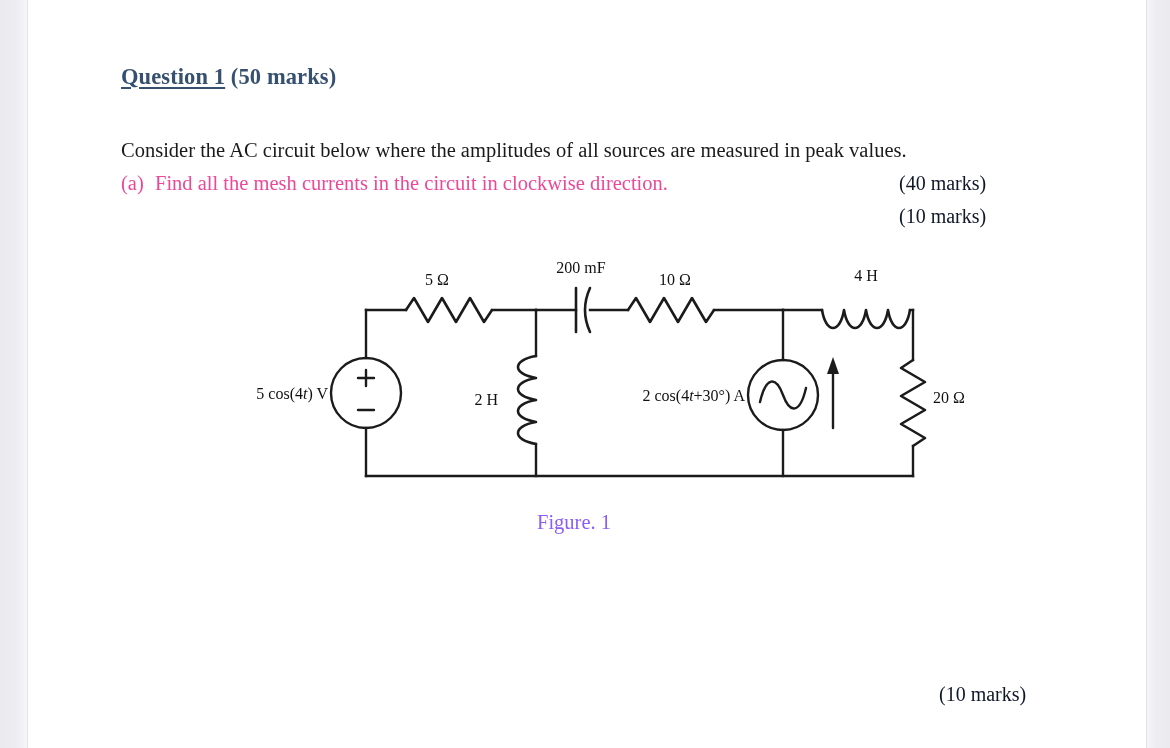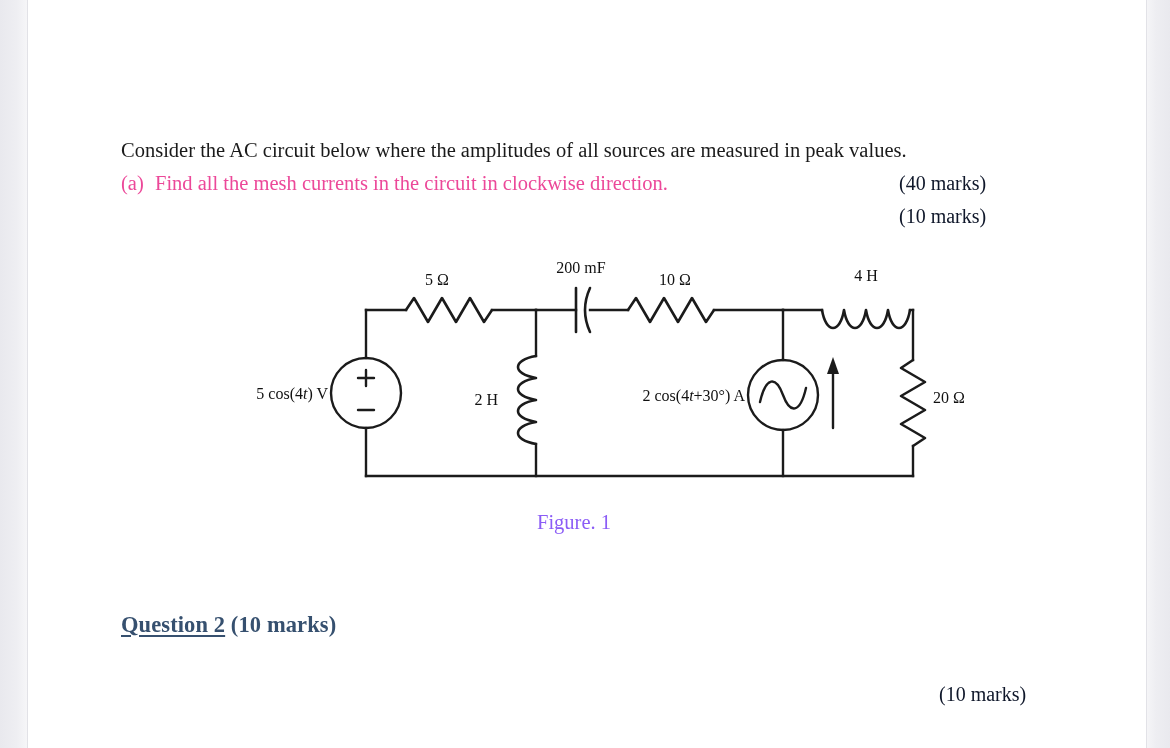--- a/index.html
+++ b/index.html
@@ -131,20 +131,23 @@
 <body>
 
 <div id="viewport">
 
   <div id="gutter-left"></div>
   <div id="gutter-right"></div>
 
   <div id="page">
     <div class="doc">
 
+      <h2 class="qhead" style="left:93px; top:64px;">
+        <span class="qnum">Question 1</span><span class="qmarks"> (50 marks)</span>
+      </h2>
 
       <p class="body" style="left:93px; top:139px;">Consider the AC circuit below where the amplitudes of all sources are measured in peak values.</p>
 
       <div class="listitem" style="left:93px; top:172px;">
         <span class="lbl">(a)</span><span>Find all the mesh currents in the circuit in clockwise direction.</span>
       </div>
       <div class="marks" style="left:871px; top:172px;">(40 marks)</div>
 
       <div class="marks" style="left:871px; top:205px;">(10 marks)</div>
 
@@ -218,21 +221,18 @@
 
           <text class="cklabel" x="140" y="149" text-anchor="end"><tspan>5 cos(4</tspan><tspan font-style="italic">t</tspan><tspan>) V</tspan></text>
 
           <text class="cklabel" x="557" y="151" text-anchor="end"><tspan>2 cos(4</tspan><tspan font-style="italic">t</tspan><tspan>+30°) A</tspan></text>
 
         </svg>
       </div>
 
       <div class="figcap" style="left:509px; top:511px;">Figure. 1</div>
 
-      <h2 class="qhead" style="left:93px; top:612px;">
-        <span class="qnum">Question 2</span><span class="qmarks"> (10 marks)</span>
-      </h2>
 
       <div class="marks" style="left:911px; top:683px;">(10 marks)</div>
 
     </div>
   </div>
 </div>
 
 </body></html>

